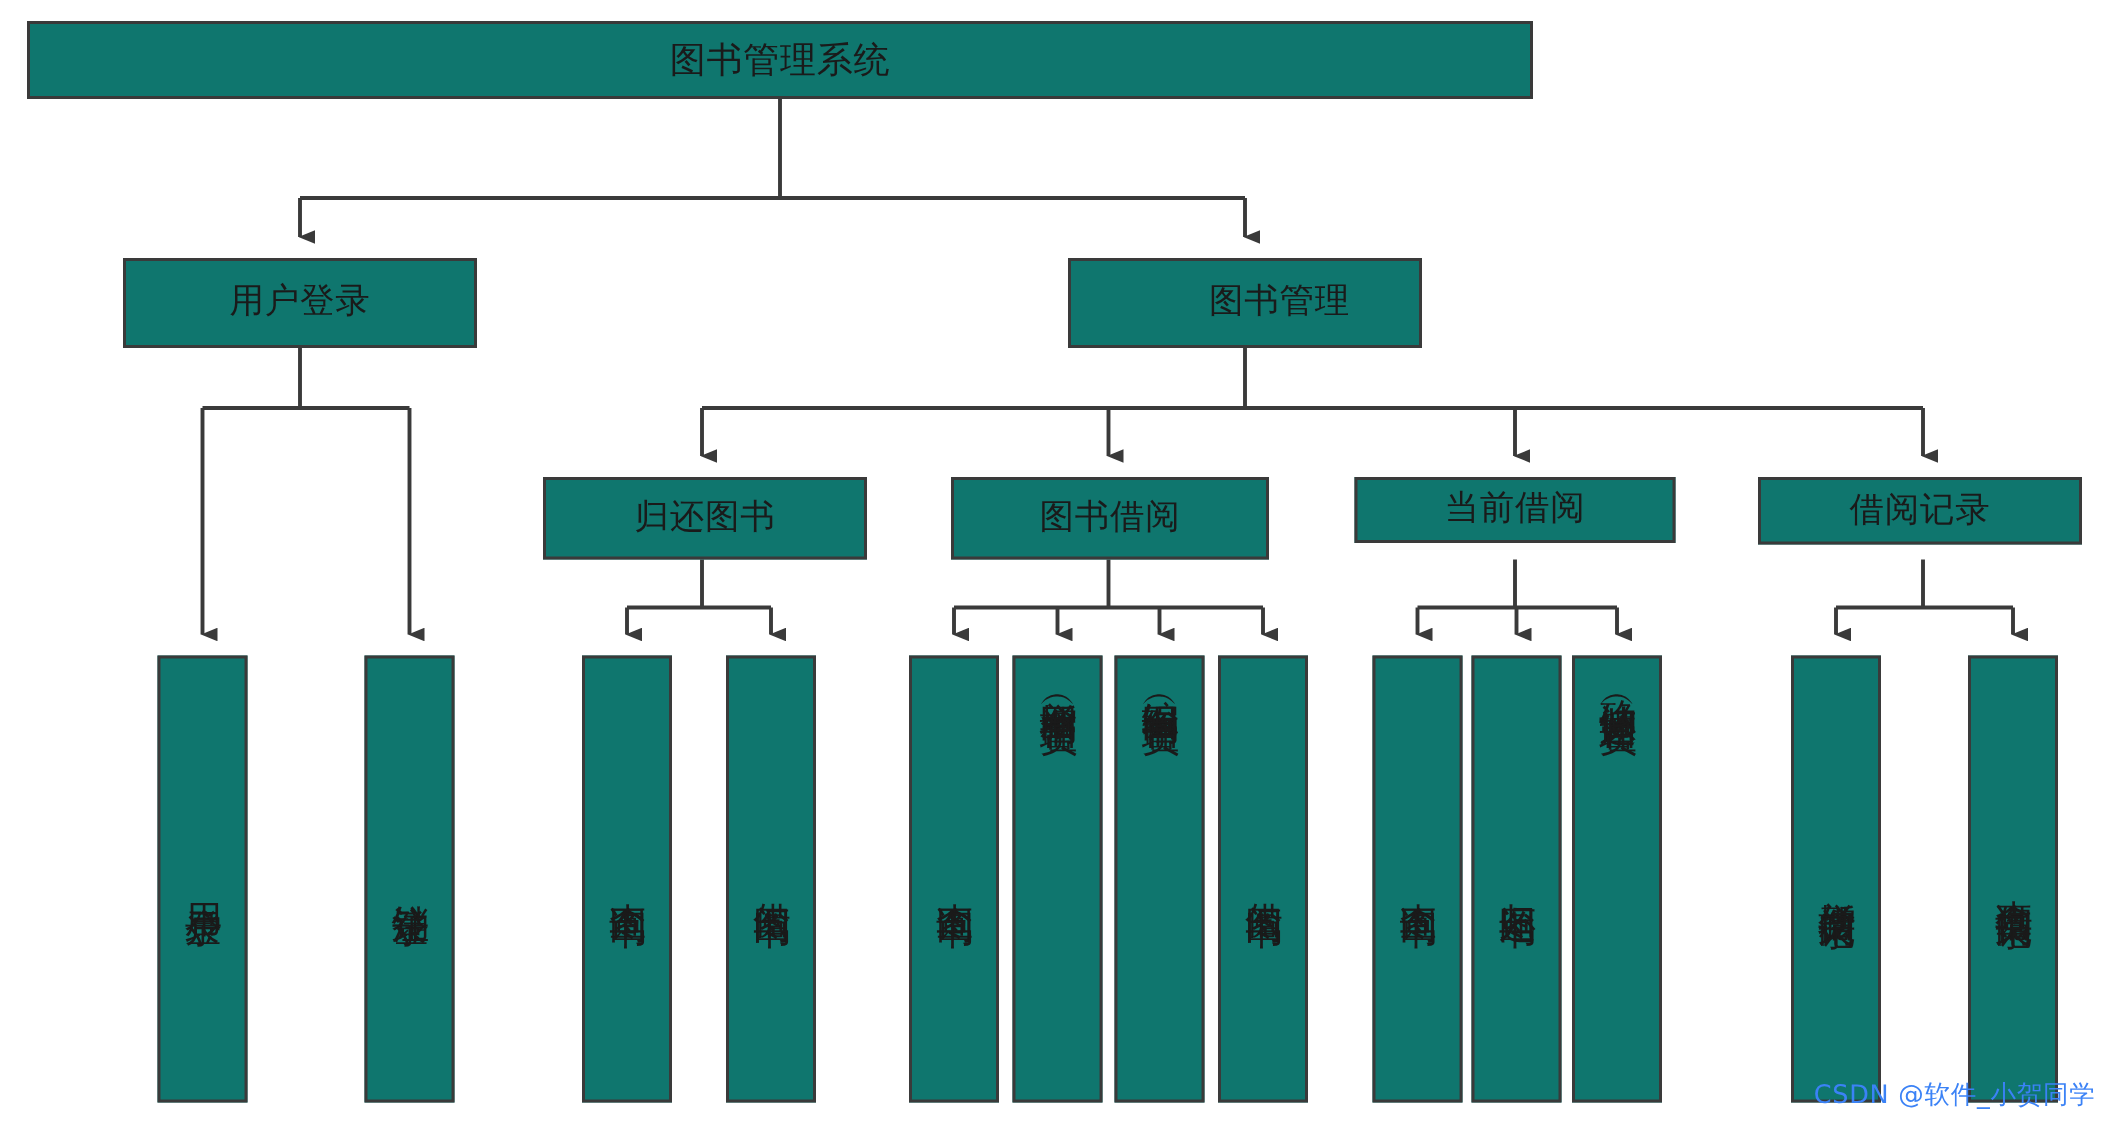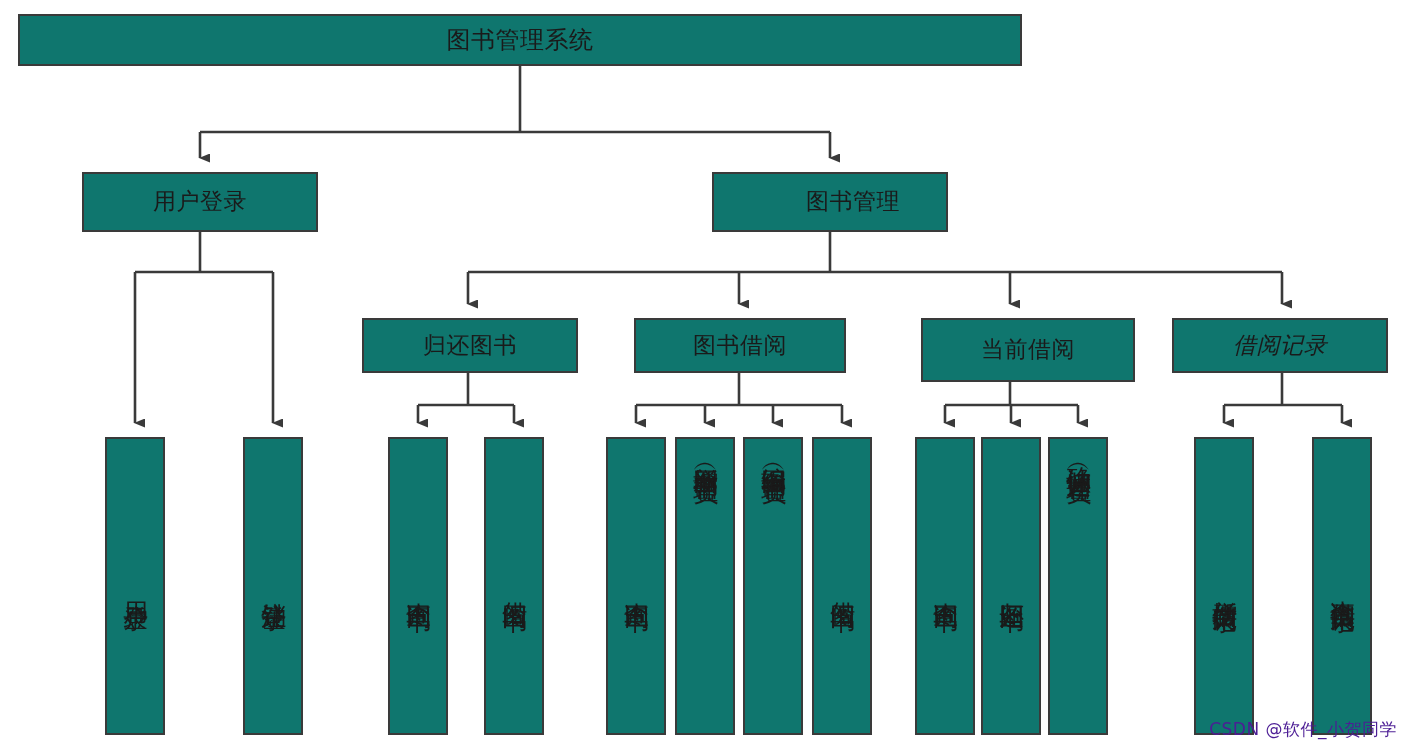--- a/index.html
+++ b/index.html
@@ -70,21 +70,21 @@
   
   .node.vert.center-text {
     align-items: center;
     padding-top: 0;
   }
   #watermark {
     position: absolute;
     right: 8px;
     bottom: 6px;
     font-size: 17px;
-    color: #4c1d95;
+    color: #3b82f6;
     letter-spacing: 0.5px;
     white-space: nowrap;
     user-select: none;
   }
 </style>
 </head>
 <body>
 
 <div id="diagram-root">
 
@@ -148,24 +148,24 @@
   <div class="node horiz" style="left:712px; top:172px; width:236px; height:60px;padding-left:46px;">
     <span class="node-label">图书管理</span>
   </div>
 
   <div class="node horiz" style="left:362px; top:318px; width:216px; height:55px;">
     <span class="node-label">归还图书</span>
   </div>
   <div class="node horiz" style="left:634px; top:318px; width:212px; height:55px;">
     <span class="node-label">图书借阅</span>
   </div>
-  <div class="node horiz" style="left:903px; top:318px; width:214px; height:64px;margin-left:18px;">
+  <div class="node horiz" style="left:903px; top:318px; width:214px; height:44px;">
     <span class="node-label">当前借阅</span>
   </div>
-  <div class="node horiz" style="left:1172px; top:318px; width:216px; height:55px;font-style:italic;">
+  <div class="node horiz" style="left:1172px; top:318px; width:216px; height:45px;">
     <span class="node-label">借阅记录</span>
   </div>
 
   <div class="node vert center-text" style="left:105px; top:437px; width:60px; height:298px;">
     <span class="node-label">用户登录</span>
   </div>
   <div class="node vert center-text" style="left:243px; top:437px; width:60px; height:298px;">
     <span class="node-label">注销登录</span>
   </div>
 

